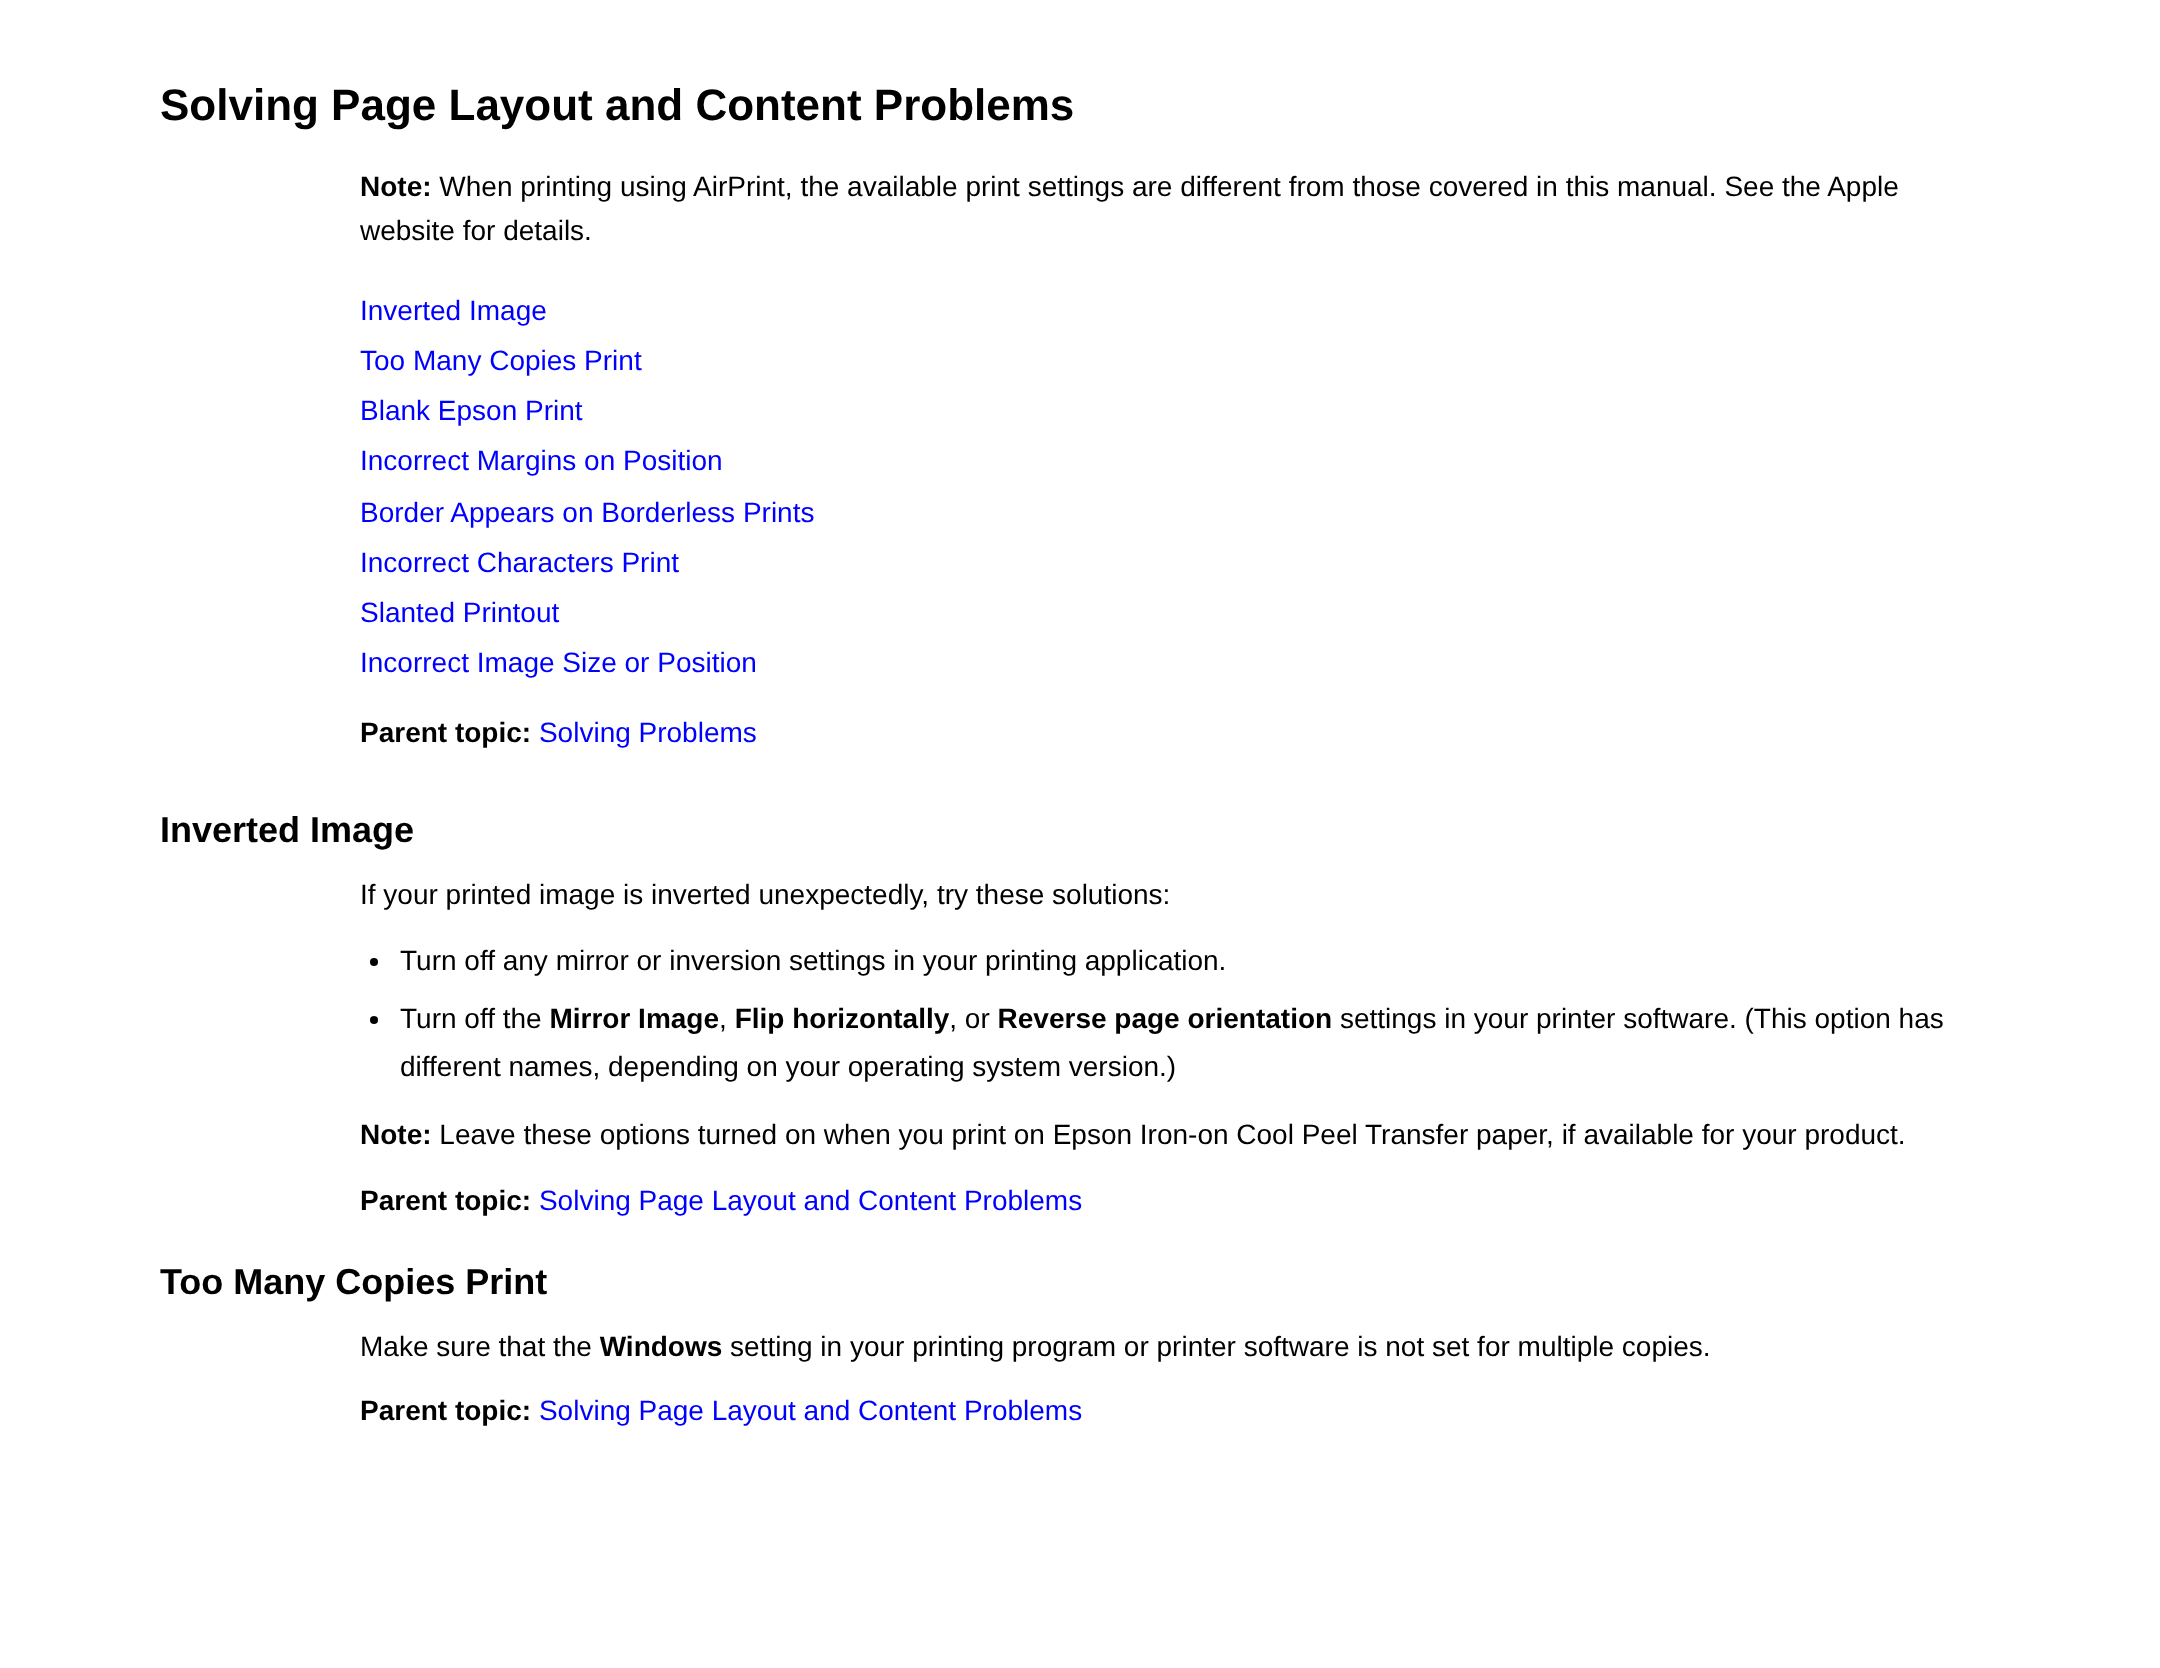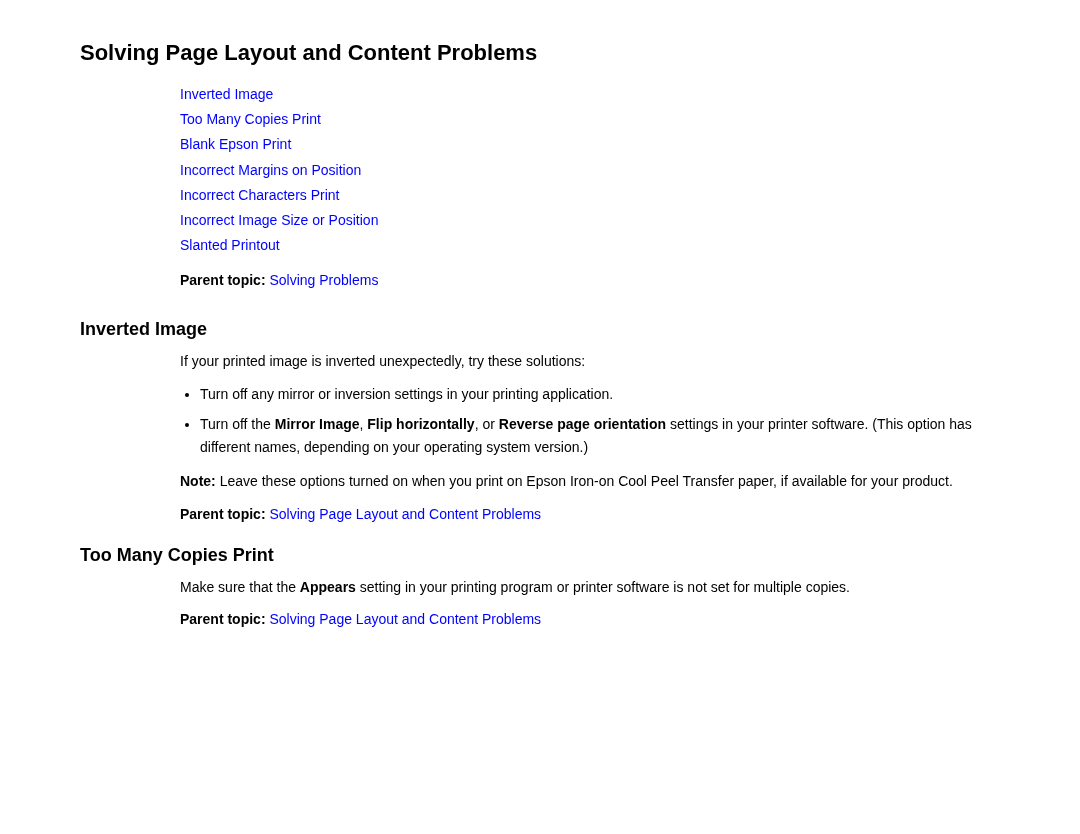--- a/index.html
+++ b/index.html
@@ -102,29 +102,33 @@
     }
   </style>
 </head>
 <body>
 
 <div class="page">
 
   <h1 class="main-title">Solving Page Layout and Content Problems</h1>
 
 
+  <div class="note-block">
+    <strong>Note:</strong><span> When printing using AirPrint, the available print settings are different from those covered in this manual. See the Apple website for details.</span>
+  </div>
 
   <div class="links-list">
     <div><a href="#inverted-image">Inverted Image</a></div>
     <div><a href="#too-many-copies">Too Many Copies Print</a></div>
     <div><a href="#blank-pages">Blank Epson Print</a></div>
     <div><a href="#incorrect-margins">Incorrect Margins on Position</a></div>
+    <div><a href="#border-appears">Border Appears on Borderless Prints</a></div>
     <div><a href="#incorrect-characters">Incorrect Characters Print</a></div>
+    <div><a href="#slanted-printout">Slanted Printout</a></div>
     <div><a href="#incorrect-image">Incorrect Image Size or Position</a></div>
-    <div><a href="#slanted-printout">Slanted Printout</a></div>
   </div>
 
   <div class="parent-topic">
     <strong>Parent topic:</strong> <a href="#solving-problems">Solving Problems</a>
   </div>
 
   <div id="inverted-image" class="section-separator">
     <h2 class="section-title">Inverted Image</h2>
     <p class="section-intro">If your printed image is inverted unexpectedly, try these solutions:</p>
     <ul class="bullet-list">
@@ -136,19 +140,19 @@
     </div>
     <div class="parent-topic-section">
       <strong>Parent topic:</strong> <a href="#solving-page-layout">Solving Page Layout and Content Problems</a>
     </div>
     <div class="related-tasks-links">
     </div>
   </div>
 
   <div id="too-many-copies" class="section-separator">
     <h2 class="section-title">Too Many Copies Print</h2>
-    <p class="section-intro">Make sure that the <strong>Appears</strong> setting in your printing program or printer software is not set for multiple copies.</p>
+    <p class="section-intro">Make sure that the <strong>Windows</strong> setting in your printing program or printer software is not set for multiple copies.</p>
     <div class="parent-topic-section">
       <strong>Parent topic:</strong> <a href="#solving-page-layout">Solving Page Layout and Content Problems</a>
     </div>
   </div>
 
 </div>
 
 </body></html>

